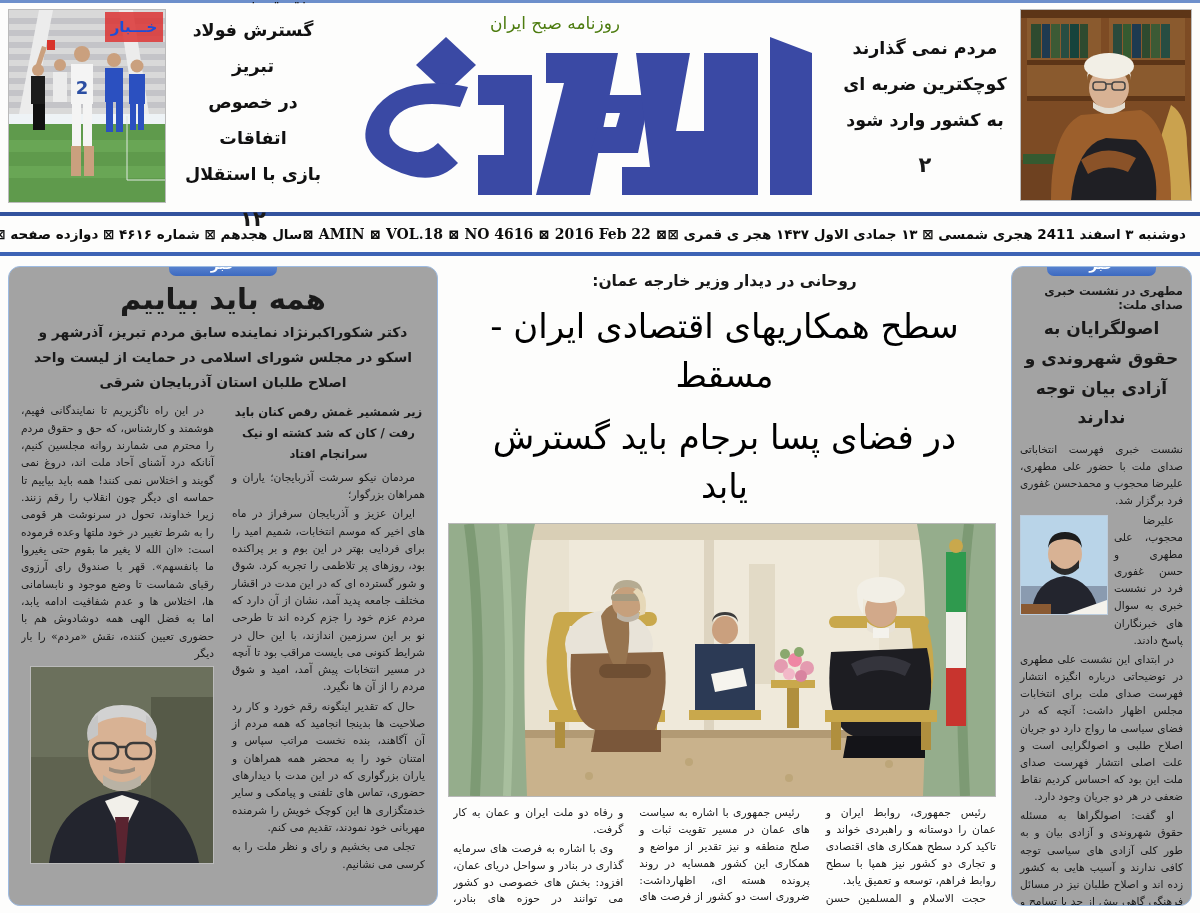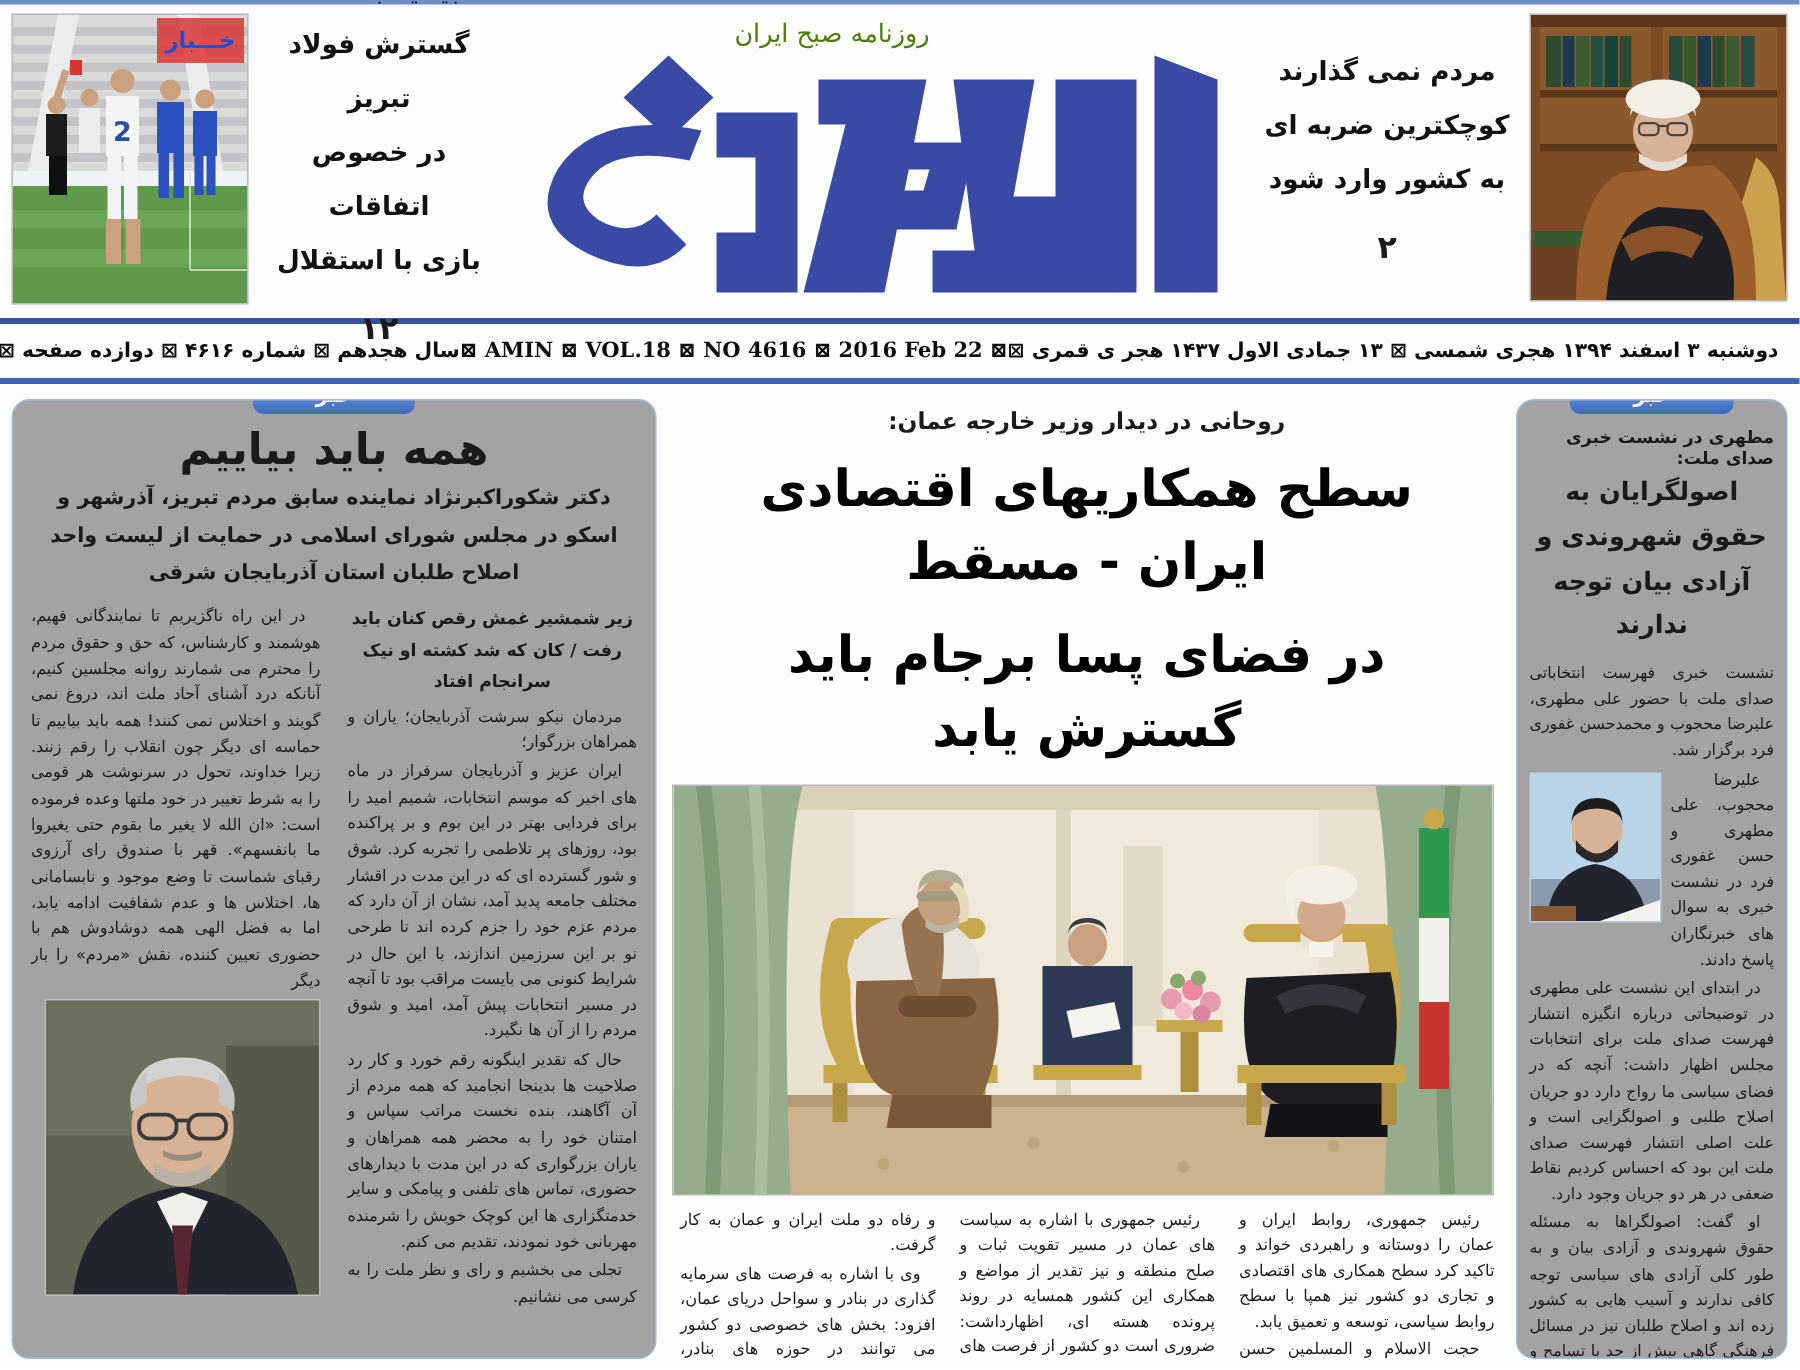--- a/index.html
+++ b/index.html
@@ -34,21 +34,21 @@
   .rightbox{width:163px;flex:none;padding:0 8px 8px 8px;overflow:hidden;}
   .rb-kicker{font-size:11.5px;font-weight:bold;text-align:right;margin:8px 0 2px 0;}
   .rb-headline{font-size:17px;font-weight:bold;text-align:center;line-height:1.75;margin:2px 0 8px 0;}
   .rb-body{font-size:10.6px;line-height:1.62;text-align:justify;}
   .rb-body p{margin:0 0 2px 0;text-indent:9px;}
   .rb-body p.lead{font-weight:normal;text-indent:0;}
   .mot-photo{float:left;width:86px;height:98px;margin:3px 6px 2px 0;border:1px solid #bcd;}
   
   .mainart{flex:1;padding:2px 6px 0 6px;overflow:hidden;}
   .m-kicker{text-align:center;font-size:15.5px;font-weight:bold;margin:4px 0 2px 0;}
-  .m-headline{text-align:center;font-size:34px;font-weight:bold;line-height:1.45;margin:12px;color:#000;}
+  .m-headline{text-align:center;font-size:34px;font-weight:normal;line-height:1.45;margin:12px;color:#000;}
   .m-photo{width:546px;height:272px;margin:8px auto 8px auto;border:1px solid #b8b8b8;overflow:hidden;}
   .m-body{column-count:3;column-gap:16px;height:238px;font-size:10.8px;line-height:1.56;
           text-align:justify;overflow:hidden;}
   .m-body p{margin:0 0 2px 0;text-indent:10px;}
   
   .leftbox{width:404px;flex:none;padding:0 12px 8px 12px;overflow:hidden;}
   .lb-headline{font-size:29px;font-weight:bold;text-align:center;margin:6px 0 4px 0;}
   .lb-subhead{font-size:13.8px;font-weight:bold;text-align:center;line-height:1.8;margin:0 0 8px 0;}
   .lb-body{column-count:2;column-gap:18px;height:488px;font-size:10.7px;line-height:1.62;
            text-align:justify;overflow:hidden;}
@@ -183,21 +183,21 @@
         <rect x="121" y="94" width="6" height="26" fill="#2b50c0"></rect>
         <rect x="129" y="94" width="6" height="26" fill="#2b50c0"></rect>
         <rect x="44" y="62" width="14" height="30" fill="#ececec"></rect>
         <circle cx="51" cy="55" r="6" fill="#caa07e"></circle>
       </svg>
       <div class="wm">خـــبار</div>
     </div>
   </div>
 
   <div class="datebar">
-    <span>دوشنبه ۳ اسفند ۱۳۹۴ هجری شمسی ⊠ ۱۳ جمادی الاول ۱۴۳۷ هجر ی قمری ⊠</span>
+    <span>دوشنبه ۳ اسفند 2411 هجری شمسی ⊠ ۱۳ جمادی الاول ۱۴۳۷ هجر ی قمری ⊠</span>
     <span class="latin">⊠ AMIN ⊠ VOL.18 ⊠ NO 4616 ⊠ 2016 Feb 22 ⊠</span>
     <span>سال هجدهم ⊠ شماره ۴۶۱۶ ⊠ دوازده صفحه ⊠ ۱۰۰۰۰ ریال ⊠</span>
   </div>
 
   <div class="content">
 
     <div class="newsbox rightbox">
       <div class="tab">خبر</div>
       <div class="rb-kicker">مطهری در نشست خبری صدای ملت:</div>
       <div class="rb-headline">اصولگرایان به حقوق شهروندی و آزادی بیان توجه ندارند</div>
@@ -300,21 +300,21 @@
           <path d="M408,66 Q408,84 414,90 L414,74 Z" fill="#f2efe6"></path>
           <path d="M418,98 Q432,110 446,98 L446,106 Q432,116 418,106 Z" fill="#e8e2d6"></path>
           <rect x="424" y="104" width="16" height="10" fill="#f4f2ec"></rect>
           <path d="M402,140 q30,-16 60,0 l-6,12 q-24,-12 -48,0 z" fill="#34343c"></path>
           <rect x="376" y="186" width="112" height="12" fill="#c9a84c"></rect>
           <rect x="382" y="198" width="10" height="28" fill="#b08f3e"></rect>
             <rect x="472" y="198" width="10" height="28" fill="#b08f3e"></rect>
         </svg>
       </div>
       <div class="m-body">
-          <p>رئیس جمهوری، روابط ایران و عمان را دوستانه و راهبردی خواند و تاکید کرد سطح همکاری های اقتصادی و تجاری دو کشور نیز همپا با سطح روابط سیاسی، توسعه و تعمیق یابد.</p>
+          <p>رئیس جمهوری، روابط ایران و عمان را دوستانه و راهبردی خواند و تاکید کرد سطح همکاری های اقتصادی و تجاری دو کشور نیز همپا با سطح روابط فراهم، توسعه و تعمیق یابد.</p>
           <p>حجت الاسلام و المسلمین حسن روحانی روز یکشنبه در دیدار یوسف بن علوی وزیر خارجه عمان گفت: روابط ایران و عمان که بر پایه دوستی، برادری و اعتماد متقابل بنا شده است، روابط نمونه و مثال زدنی در منطقه است و تهران از توسعه و تعمیق همکاریهای اقتصادی با مسقط استقبال می کند.</p>
           <p>رئیس جمهوری با اشاره به سیاست های عمان در مسیر تقویت ثبات و صلح منطقه و نیز تقدیر از مواضع و همکاری این کشور همسایه در روند پرونده هسته ای، اظهارداشت: ضروری است دو کشور از فرصت های فراهم شده در فضای پسابرجام، بیش از پیش برای توسعه مناسبات اقتصادی استفاده کنند.</p>
           <p>روحانی، همکاری در حوزه انرژی را یکی از زمینه های مهم همکاری دو کشور دانست و گفت: باید با شناسایی امکانات و ظرفیت های دو کشور، آنها را در مسیر توسعه همکاریهای مشترک و رفاه دو ملت ایران و عمان به کار گرفت.</p>
           <p>وی با اشاره به فرصت های سرمایه گذاری در بنادر و سواحل دریای عمان، افزود: بخش های خصوصی دو کشور می توانند در حوزه های بنادر، هواپیمایی، راه آهن و بانکی، همکاری های خود را گسترش دهند.</p>
           <p>رئیس جمهوری از آمادگی ایران در زمینه ایجاد تسهیلات برای سرمایه گذاران و بازرگانان عمانی خبر داد و اظهارداشت: تسهیل تردد بازرگانان ایرانی و ایجاد بسترهای لازم برای فعالیت و همکاری بخش خصوصی دو کشور نیز در این عرصه ضروری است.</p>
         </div>
     </div>
 
     <div class="newsbox leftbox">
       <div class="tab">خبر</div>

